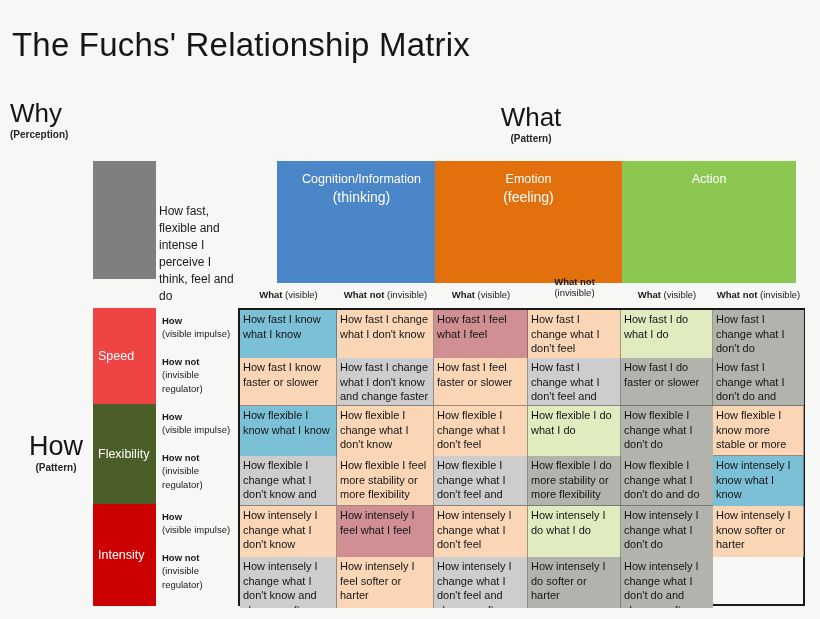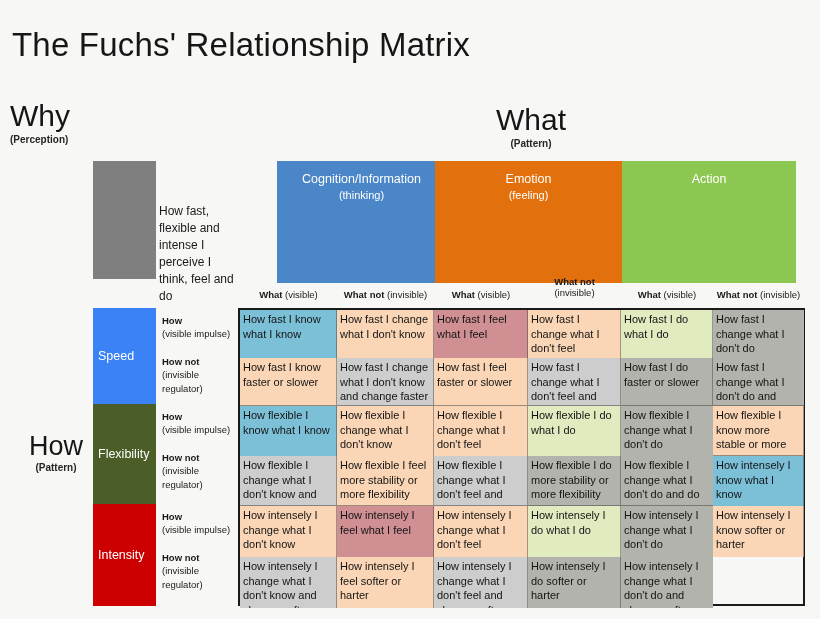--- a/index.html
+++ b/index.html
@@ -24,21 +24,21 @@
     font-size: 33px;
     font-weight: 400;
     letter-spacing: 0.2px;
     color: #161616;
     white-space: nowrap;
   }
 
   
   .axis-caption { position: absolute; }
   .axis-caption .axis-word {
-    font-size: 30px;
+    font-size: 26px;
     font-weight: 400;
     color: #161616;
     display: block;
     line-height: 1.05;
   }
   .axis-caption .axis-sub {
     font-size: 10px;
     font-weight: 700;
     color: #262626;
     display: block;
@@ -80,21 +80,21 @@
     padding-top: 11px;
     box-sizing: border-box;
   }
   .cat-block .cat-name {
     display: block;
     font-size: 12.5px;
     line-height: 1.25;
   }
   .cat-block .cat-sub {
     display: block;
-    font-size: 11px;
+    font-size: 14px;
     line-height: 1.3;
   }
   #cat-cognition { left: 148px; width: 169px; background: #4a86c8; margin-left: 36px; }
   #cat-emotion   { left: 342px; width: 187px; background: #e2700c; }
   #cat-action    { left: 529px; width: 174px; background: #8cc751; }
 
   
   #subheader {
     position: absolute;
     left: 240px;
@@ -152,21 +152,21 @@
     font-size: 9.5px;
     line-height: 1.4;
   }
   .row-how-stack .how-item { position: absolute; left: 0; width: 74px; }
   .row-how-stack .how-item b { font-weight: 700; display: block; }
   .row-how-stack .how-visible { top: 6px; }
   .row-how-stack .how-invisible { top: 47px; }
   #rl-0 { top: 0px;   height: 96px;  }
   #rl-1 { top: 96px;  height: 100px; }
   #rl-2 { top: 196px; height: 102px; }
-  #sw-0 { background: #3b82f6; }
+  #sw-0 { background: #ef4444; }
   #sw-1 { background: #4c5e28; }
   #sw-2 { background: #cc0000; }
 
   
   #matrix-grid {
     position: absolute;
     left: 238px;
     top: 308px;
     width: 567px;
     height: 298px;

